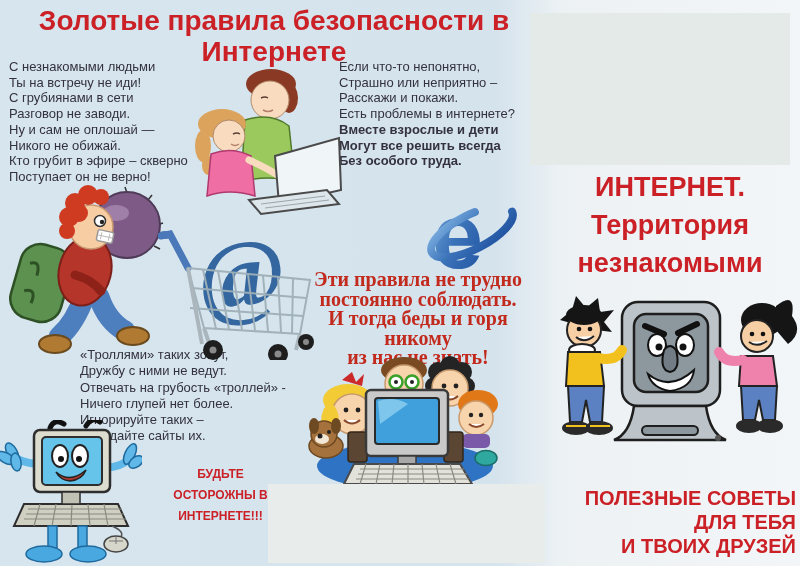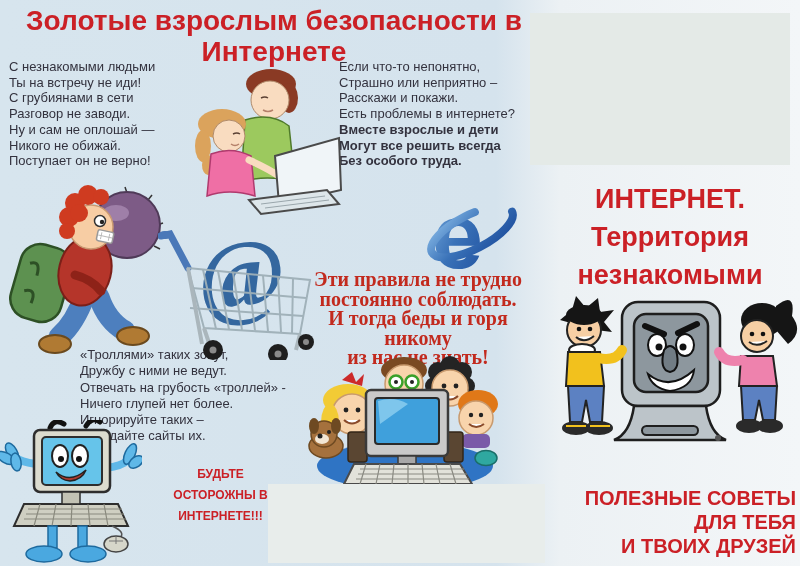--- a/index.html
+++ b/index.html
@@ -23,51 +23,52 @@
   #rules-red{
     left:298px;top:270px;width:240px;text-align:center;
     font-family:"Liberation Serif",serif;font-weight:bold;
     font-size:20px;line-height:19.5px;color:#c22a1e;
   }
   #warning{
     left:128px;top:464px;width:185px;text-align:center;
     font-weight:bold;font-size:12px;line-height:21px;color:#cb2026;
   }
   #right-title{
-    left:543px;top:180px;width:254px;text-align:center;
+    left:543px;top:168px;width:254px;text-align:center;
     font-weight:bold;font-size:27px;line-height:38px;color:#cb2026;
   }
   #right-footer{
     left:540px;top:486px;width:256px;text-align:right;
     font-weight:bold;font-size:20px;line-height:24px;color:#cb2026;
   }
   .placeholder{background:#e4eae7;}
   #ph-top-right{left:530px;top:13px;width:260px;height:152px;}
   #ph-bottom-mid{left:268px;top:484px;width:277px;height:79px;background:#e8edeb;}
   svg{display:block;}
 </style>
 </head>
 <body>
 
 <div id="poster">
 
   <div class="abs placeholder" id="ph-top-right"></div>
 
   <div class="abs title">
-    <div>Золотые взрослым безопасности в</div>
+    <div>Золотые правила безопасности в</div>
     <div>Интернете</div>
   </div>
 
   <div class="abs poem" id="left-poem">
     <div>С незнакомыми людьми</div>
     <div>Ты на встречу не иди!</div>
     <div>С грубиянами в сети</div>
     <div>Разговор не заводи.</div>
     <div>Ну и сам не оплошай —</div>
     <div>Никого не обижай.</div>
+    <div>Кто грубит в эфире – скверно</div>
     <div>Поступает он не верно!</div>
   </div>
 
   <div class="abs poem" id="advice-poem">
     <div>Если что-то непонятно,</div>
     <div>Страшно или неприятно –</div>
     <div>Расскажи и покажи.</div>
     <div>Есть проблемы в интернете?</div>
     <div class="b">Вместе взрослые и дети</div>
     <div class="b">Могут все решить всегда</div>

